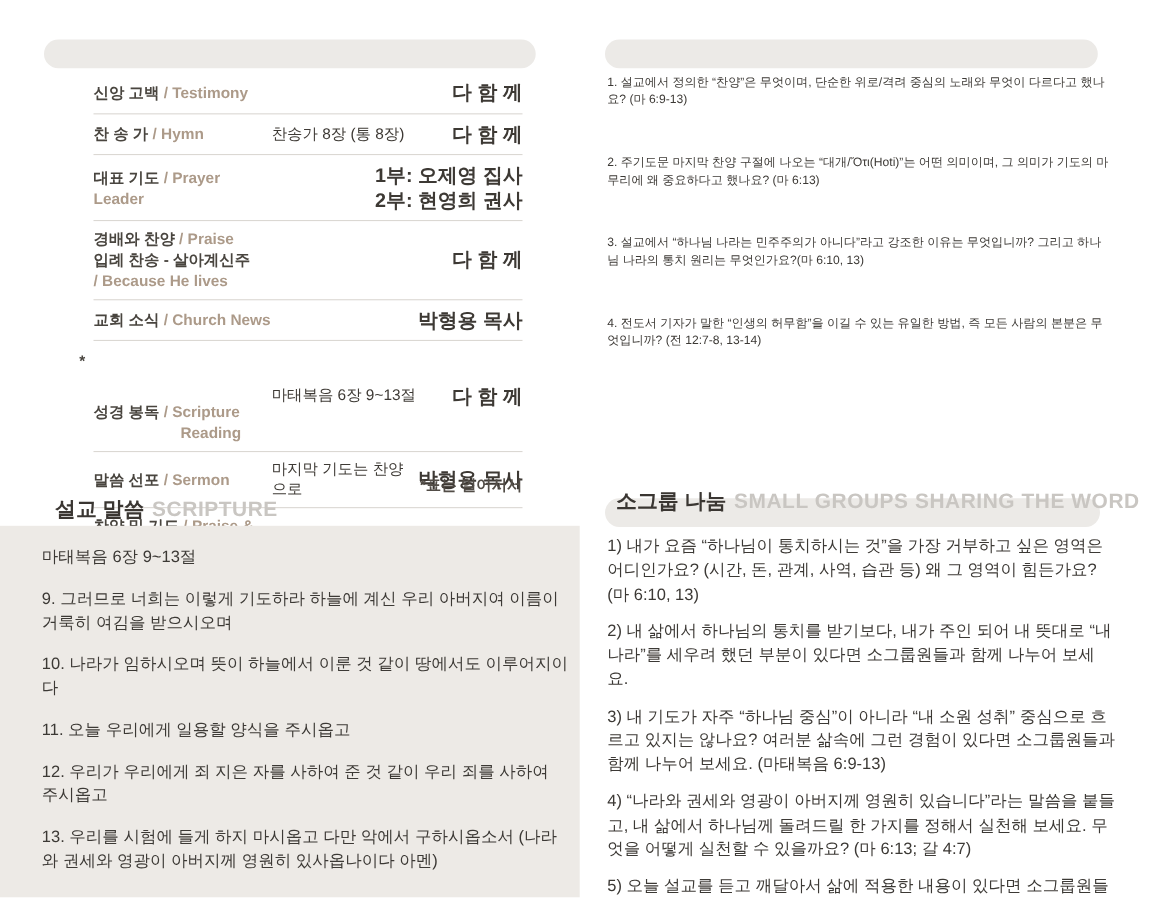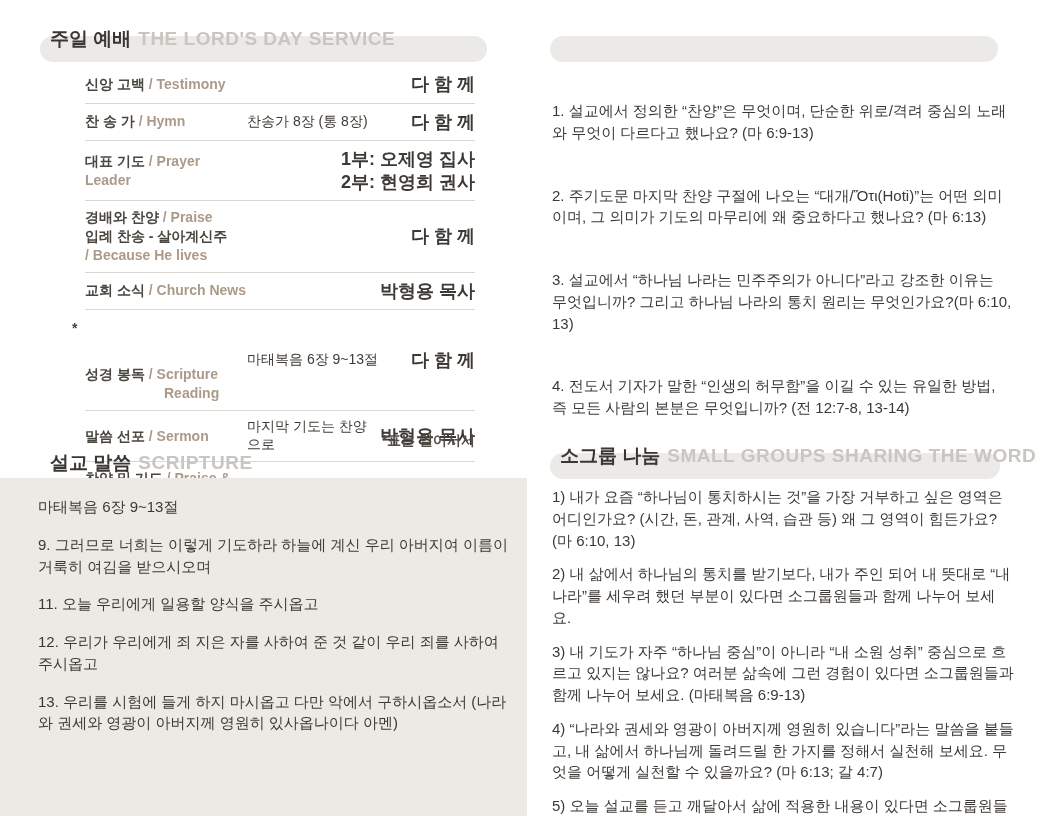--- a/index.html
+++ b/index.html
@@ -34,35 +34,32 @@
   .c-detail { flex:1; font-size:14px; color:#3E3A35; }
   .c-who { flex-shrink:0; text-align:right; font-size:18px; font-weight:bold; color:#3D3934; line-height:1.25; white-space:nowrap; }
   #svc-footnote { position:absolute; left:85px; top:432px; width:390px; text-align:right; font-size:14px; font-weight:bold; color:#524D47; }
 
   
   #scripture-bg { position:absolute; left:0; top:478px; width:527px; height:338px; background:#EDEAE6; }
   #scripture-body { position:absolute; left:38px; top:496px; width:480px; font-size:15px; line-height:1.45; color:#3C3935; }
   #scripture-body p { margin:0 0 16px 0; }
 
   
-  #share-list { position:absolute; left:552px; top:100px; width:460px; font-size:15px; line-height:1.45; color:#3C3935; }
+  #share-list { position:absolute; left:552px; top:68px; width:460px; font-size:11px; line-height:1.45; color:#3C3935; }
   #share-list p { margin:0 0 41px 0; }
   #sg-list { position:absolute; left:552px; top:486px; width:462px; font-size:15px; line-height:1.45; color:#3C3935; }
   #sg-list p { margin:0 0 12px 0; }
 </style>
 </head>
 <body>
 
 <div class="page">
 
   <div class="sec-head" id="svc-head">
     <div class="band"></div>
-    <div class="ht">
-      <span class="ko">주일 예배</span><span class="en">THE LORD'S DAY SERVICE</span>
-    </div>
   </div>
 
   <div id="service-table">
   <div class="row">
 
     <div class="c-label">
       <div class="lline l1"><span class="ko">신앙 고백</span><span class="sep"> / </span><span class="en">Testimony</span></div>
 
     </div>
     <div class="c-detail"></div>
@@ -174,20 +171,21 @@
 
     <div class="ht">
       <span class="ko">설교 말씀</span><span class="en">SCRIPTURE</span>
     </div>
   </div>
 
   <div id="scripture-bg"></div>
   <div id="scripture-body">
     <p>마태복음 6장 9~13절</p>
   <p>9. 그러므로 너희는 이렇게 기도하라 하늘에 계신 우리 아버지여 이름이 거룩히 여김을 받으시오며</p>
+      <p>10. 나라가 임하시오며 뜻이 하늘에서 이룬 것 같이 땅에서도 이루어지이다</p>
       <p>11. 오늘 우리에게 일용할 양식을 주시옵고</p>
       <p>12. 우리가 우리에게 죄 지은 자를 사하여 준 것 같이 우리 죄를 사하여 주시옵고</p>
       <p>13. 우리를 시험에 들게 하지 마시옵고 다만 악에서 구하시옵소서 (나라와 권세와 영광이 아버지께 영원히 있사옵나이다 아멘)</p>
     </div>
 
   <div class="sec-head" id="share-head">
     <div class="band"></div>
   </div>
   <div id="share-list">
       <p>1. 설교에서 정의한 “찬양”은 무엇이며, 단순한 위로/격려 중심의 노래와 무엇이 다르다고 했나요? (마 6:9-13)</p>

